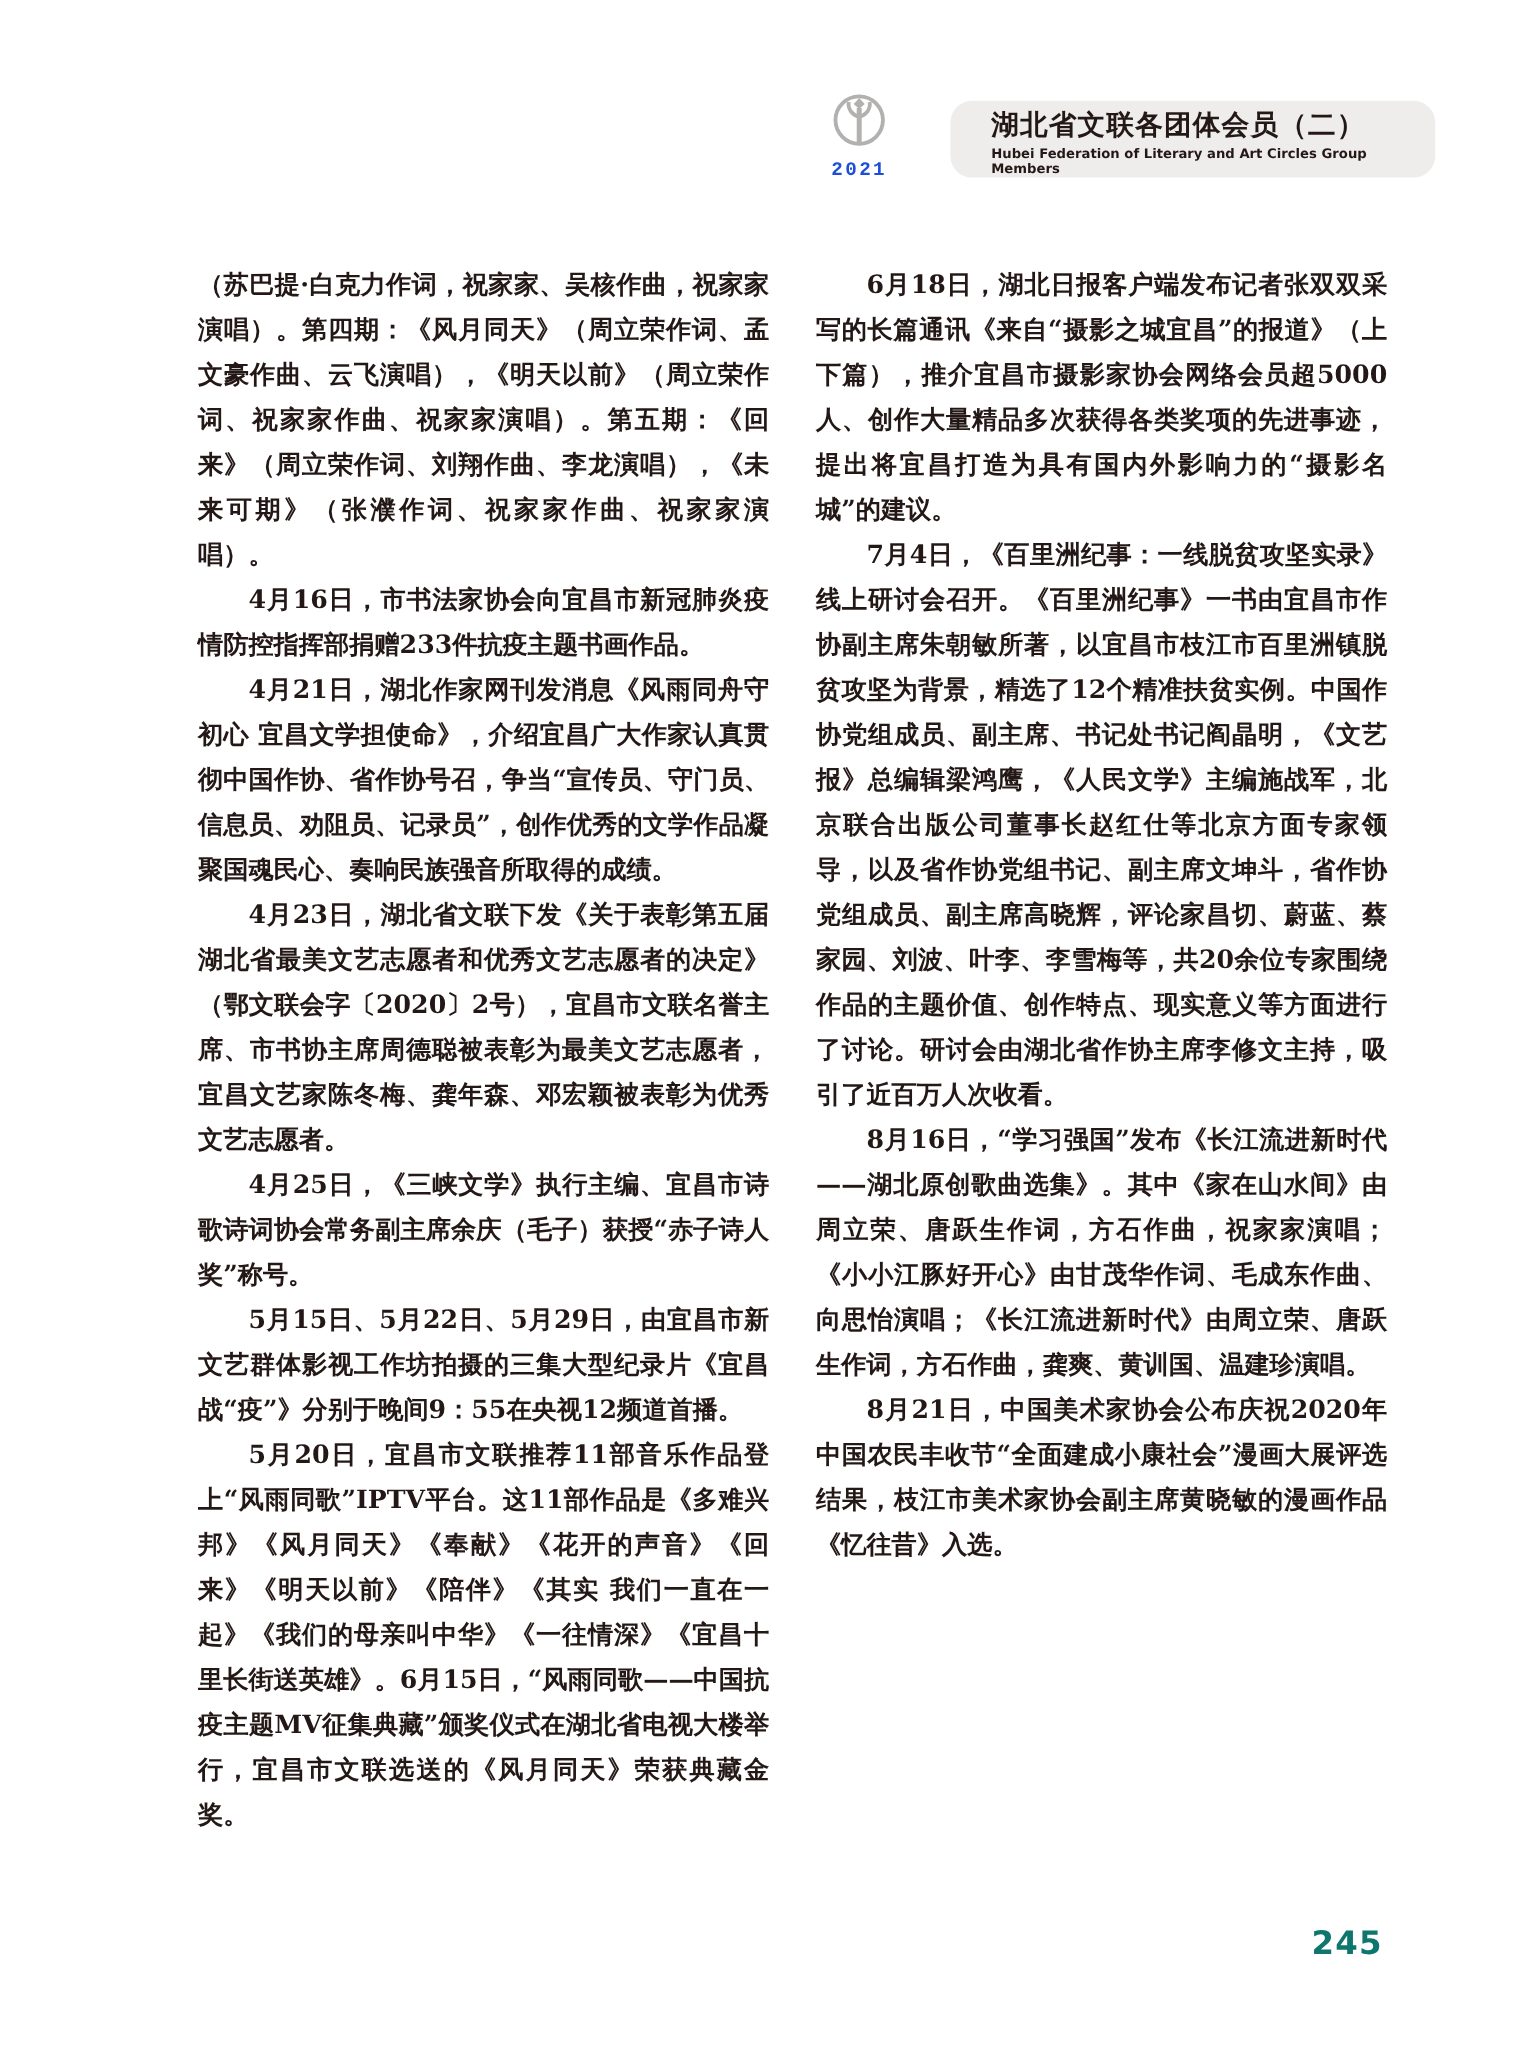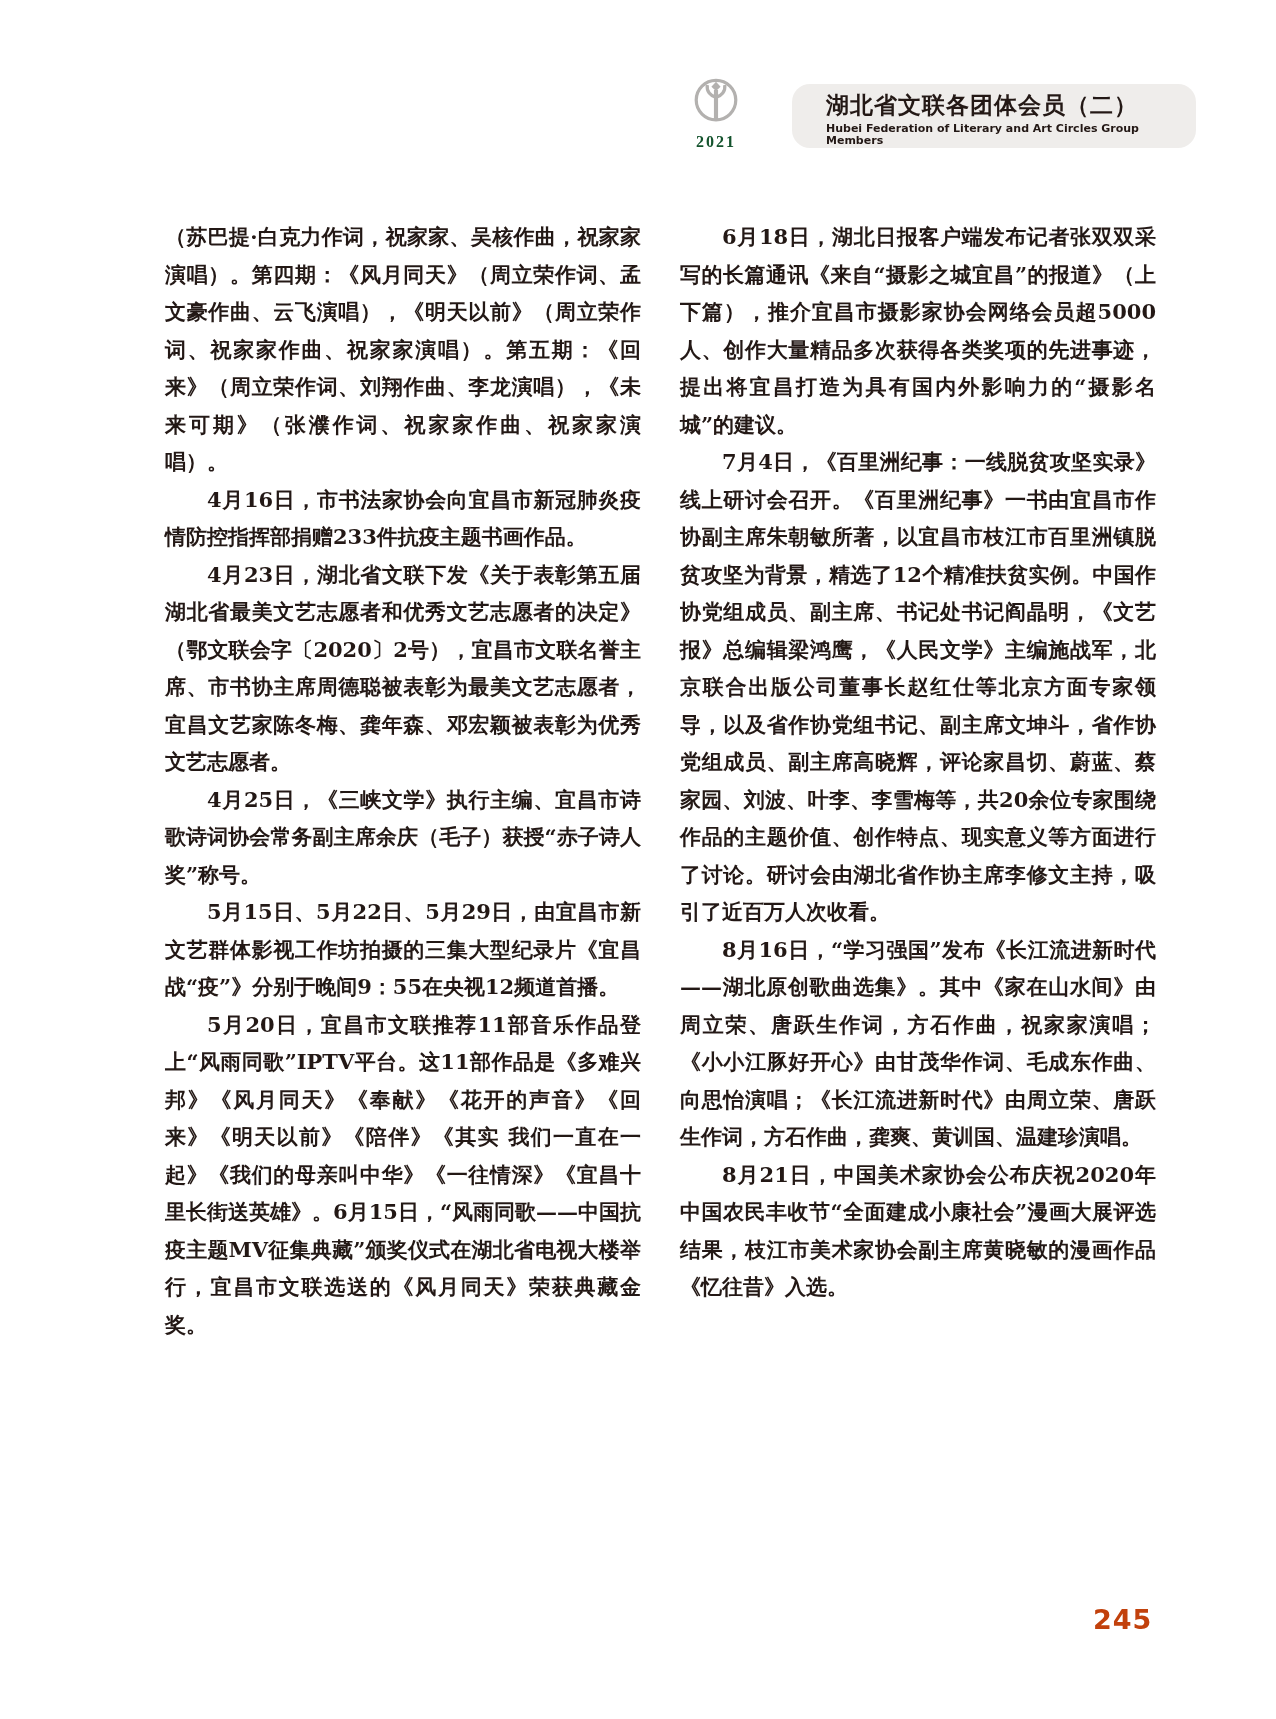--- a/index.html
+++ b/index.html
@@ -18,25 +18,25 @@
   .logo-block {
     position: absolute;
     left: 691px;
     top: 78px;
     width: 50px;
     text-align: center;
   }
   .logo-block svg { display: block; margin: 0 auto; }
   .logo-year {
     margin-top: 9px;
-    font-family: Liberation Serif, serif;
+    font-family: Liberation Mono, monospace;
     font-weight: bold;
     font-size: 16px;
     letter-spacing: 2px;
-    color: #14532d;
+    color: #1d4ed8;
   }
   .title-box {
     position: absolute;
     left: 752px;
     top: 84px;
     width: 404px;
     height: 64px;
     box-sizing: border-box;
     background: #efedeb;
     border-radius: 18px;
@@ -84,21 +84,21 @@
 
   
   .page-number {
     position: absolute;
     left: 1093px;
     top: 1604px;
     font-family: "DejaVu Sans", "Liberation Sans", sans-serif;
     font-weight: bold;
     font-size: 27px;
     letter-spacing: 1px;
-    color: #c2410c;
+    color: #0f766e;
   }
 </style>
 </head>
 <body>
 
 <div class="page">
 
   <header>
     <div class="logo-block">
       <svg width="46" height="46" viewBox="0 0 100 100" aria-hidden="true">
@@ -116,20 +116,21 @@
     <div class="title-box">
       <div class="title-cn">湖北省文联各团体会员（二）</div>
       <div class="title-en">Hubei Federation of Literary and Art Circles Group Members</div>
     </div>
   </header>
 
   <main class="columns">
     <section class="column">
         <p class="para no-indent">（苏巴提·白克力作词，祝家家、吴核作曲，祝家家演唱）。第四期：《风月同天》（周立荣作词、孟文豪作曲、云飞演唱），《明天以前》（周立荣作词、祝家家作曲、祝家家演唱）。第五期：《回来》（周立荣作词、刘翔作曲、李龙演唱），《未来可期》（张濮作词、祝家家作曲、祝家家演唱）。</p>
         <p class="para">4月16日，市书法家协会向宜昌市新冠肺炎疫情防控指挥部捐赠233件抗疫主题书画作品。</p>
+        <p class="para">4月21日，湖北作家网刊发消息《风雨同舟守初心 宜昌文学担使命》，介绍宜昌广大作家认真贯彻中国作协、省作协号召，争当“宣传员、守门员、信息员、劝阻员、记录员”，创作优秀的文学作品凝聚国魂民心、奏响民族强音所取得的成绩。</p>
         <p class="para">4月23日，湖北省文联下发《关于表彰第五届湖北省最美文艺志愿者和优秀文艺志愿者的决定》（鄂文联会字〔2020〕2号），宜昌市文联名誉主席、市书协主席周德聪被表彰为最美文艺志愿者，宜昌文艺家陈冬梅、龚年森、邓宏颖被表彰为优秀文艺志愿者。</p>
         <p class="para">4月25日，《三峡文学》执行主编、宜昌市诗歌诗词协会常务副主席余庆（毛子）获授“赤子诗人奖”称号。</p>
         <p class="para">5月15日、5月22日、5月29日，由宜昌市新文艺群体影视工作坊拍摄的三集大型纪录片《宜昌战“疫”》分别于晚间9：55在央视12频道首播。</p>
         <p class="para">5月20日，宜昌市文联推荐11部音乐作品登上“风雨同歌”IPTV平台。这11部作品是《多难兴邦》《风月同天》《奉献》《花开的声音》《回来》《明天以前》《陪伴》《其实 我们一直在一起》《我们的母亲叫中华》《一往情深》《宜昌十里长街送英雄》。6月15日，“风雨同歌——中国抗疫主题MV征集典藏”颁奖仪式在湖北省电视大楼举行，宜昌市文联选送的《风月同天》荣获典藏金奖。</p>
       </section>
     <section class="column">
         <p class="para">6月18日，湖北日报客户端发布记者张双双采写的长篇通讯《来自“摄影之城宜昌”的报道》（上下篇），推介宜昌市摄影家协会网络会员超5000人、创作大量精品多次获得各类奖项的先进事迹，提出将宜昌打造为具有国内外影响力的“摄影名城”的建议。</p>
         <p class="para">7月4日，《百里洲纪事：一线脱贫攻坚实录》线上研讨会召开。《百里洲纪事》一书由宜昌市作协副主席朱朝敏所著，以宜昌市枝江市百里洲镇脱贫攻坚为背景，精选了12个精准扶贫实例。中国作协党组成员、副主席、书记处书记阎晶明，《文艺报》总编辑梁鸿鹰，《人民文学》主编施战军，北京联合出版公司董事长赵红仕等北京方面专家领导，以及省作协党组书记、副主席文坤斗，省作协党组成员、副主席高晓辉，评论家昌切、蔚蓝、蔡家园、刘波、叶李、李雪梅等，共20余位专家围绕作品的主题价值、创作特点、现实意义等方面进行了讨论。研讨会由湖北省作协主席李修文主持，吸引了近百万人次收看。</p>
         <p class="para">8月16日，“学习强国”发布《长江流进新时代——湖北原创歌曲选集》。其中《家在山水间》由周立荣、唐跃生作词，方石作曲，祝家家演唱；《小小江豚好开心》由甘茂华作词、毛成东作曲、向思怡演唱；《长江流进新时代》由周立荣、唐跃生作词，方石作曲，龚爽、黄训国、温建珍演唱。</p>
         <p class="para">8月21日，中国美术家协会公布庆祝2020年中国农民丰收节“全面建成小康社会”漫画大展评选结果，枝江市美术家协会副主席黄晓敏的漫画作品《忆往昔》入选。</p>

